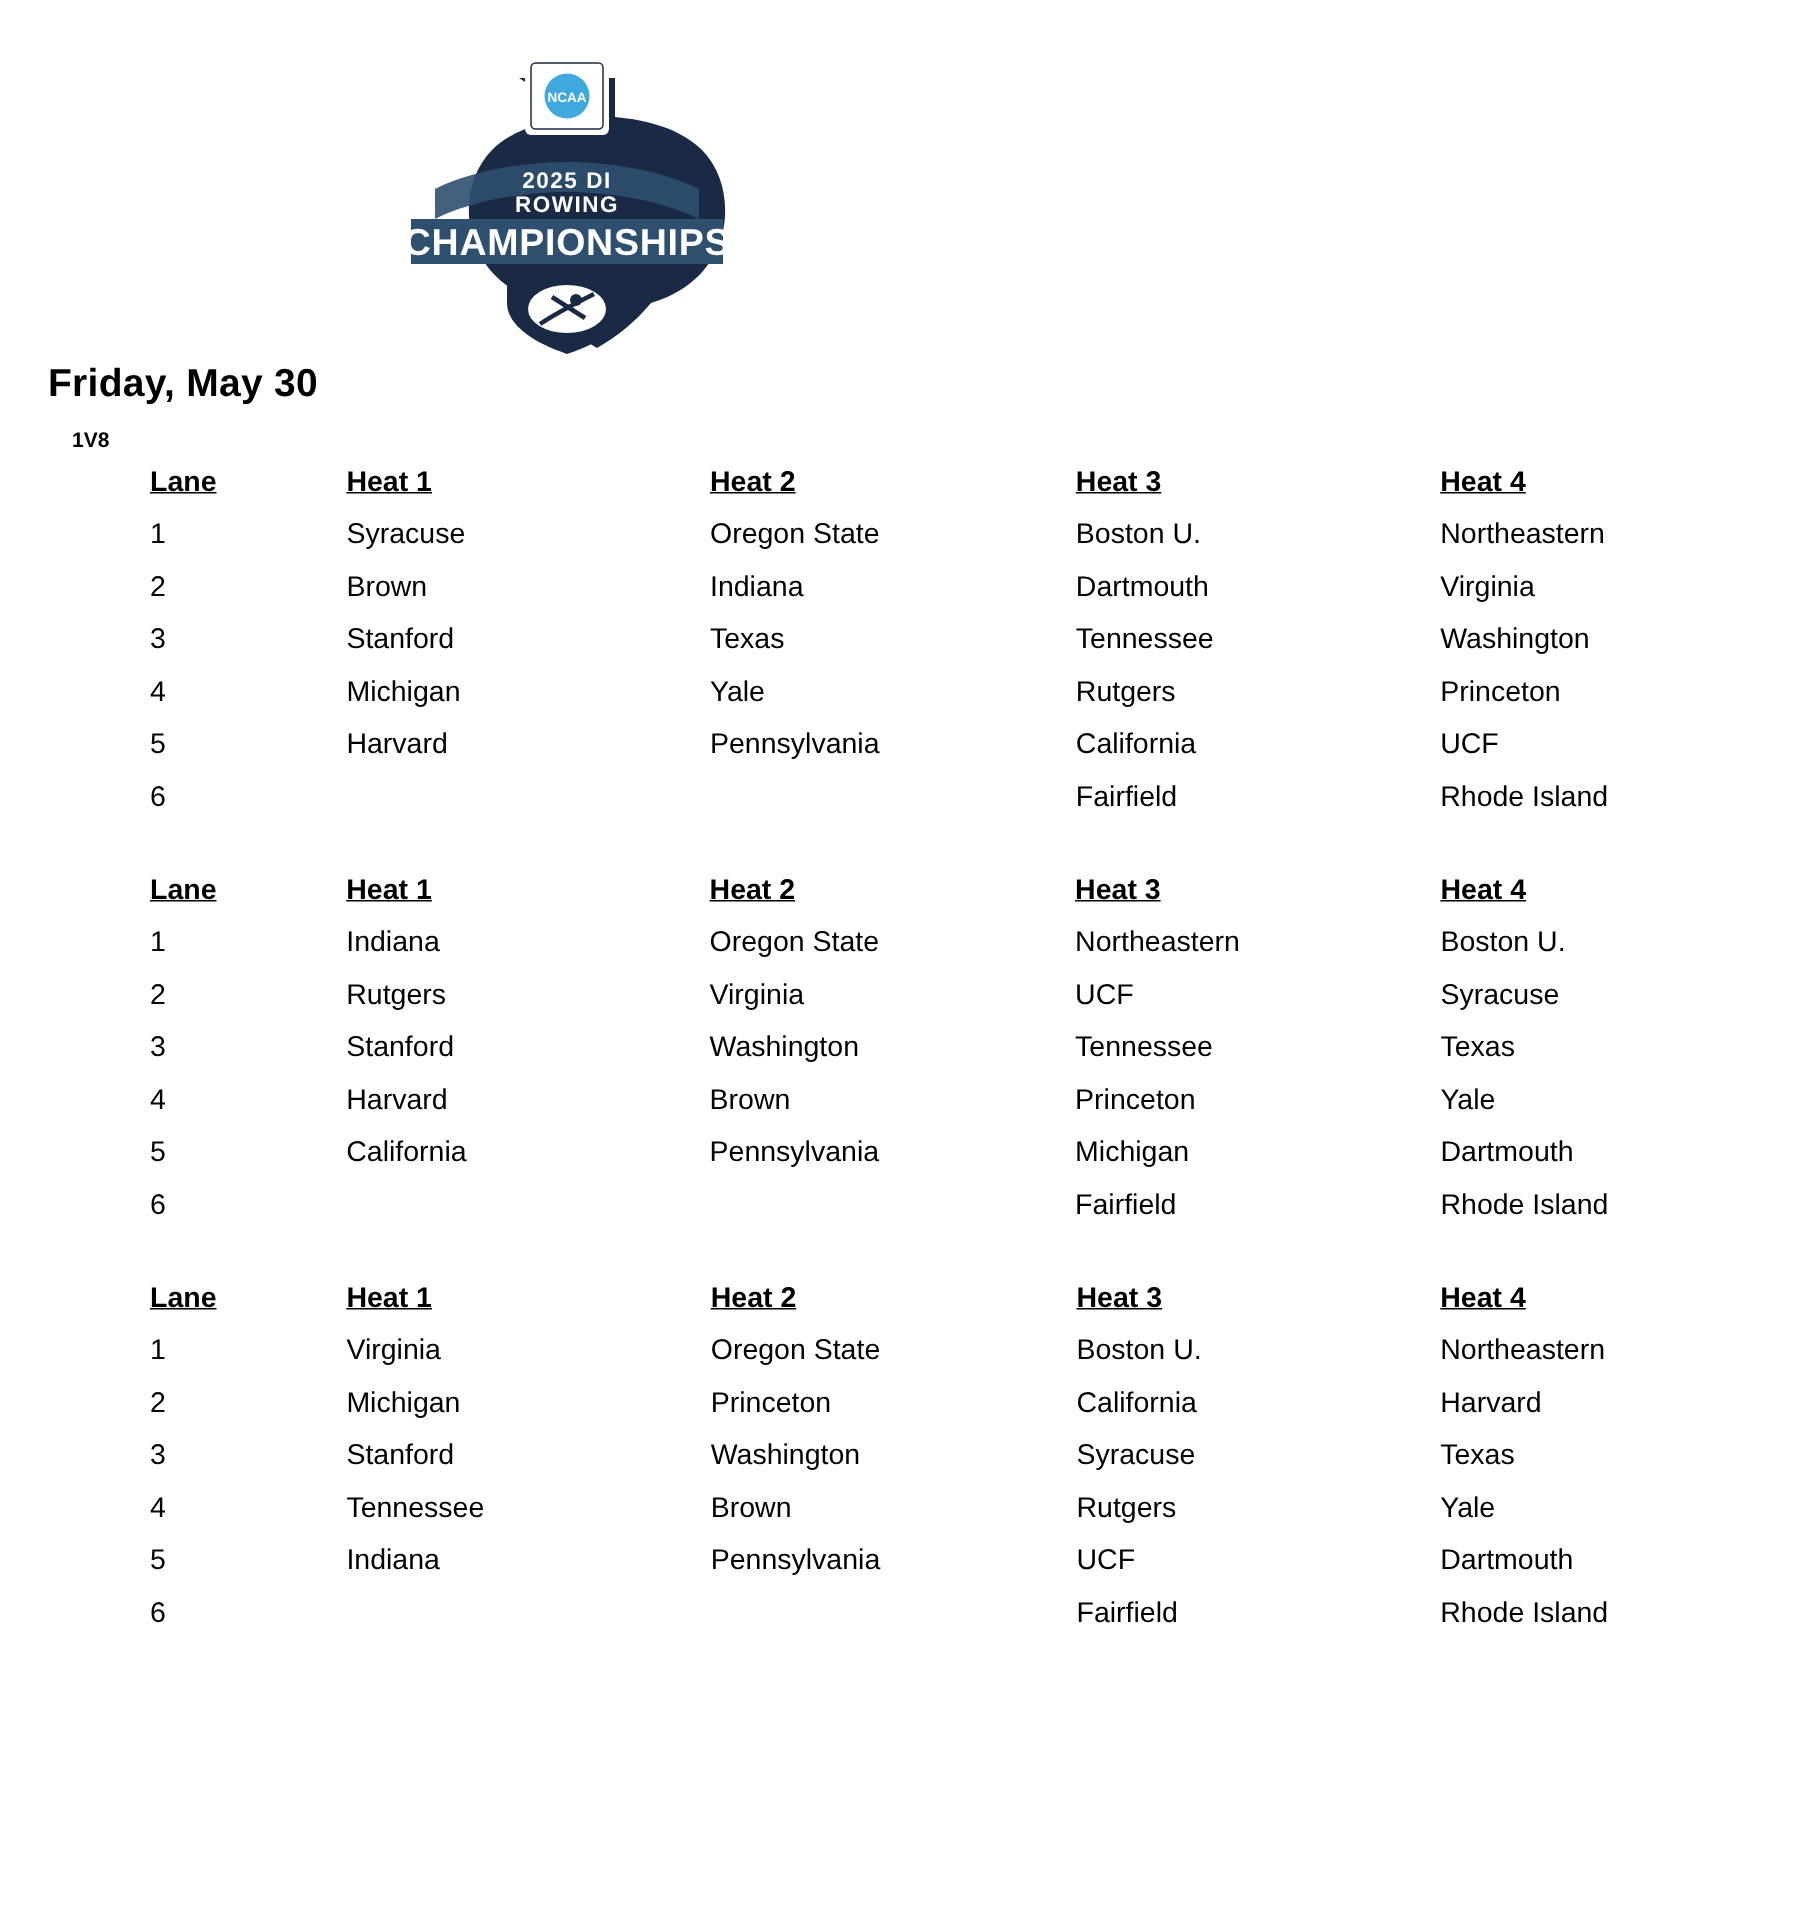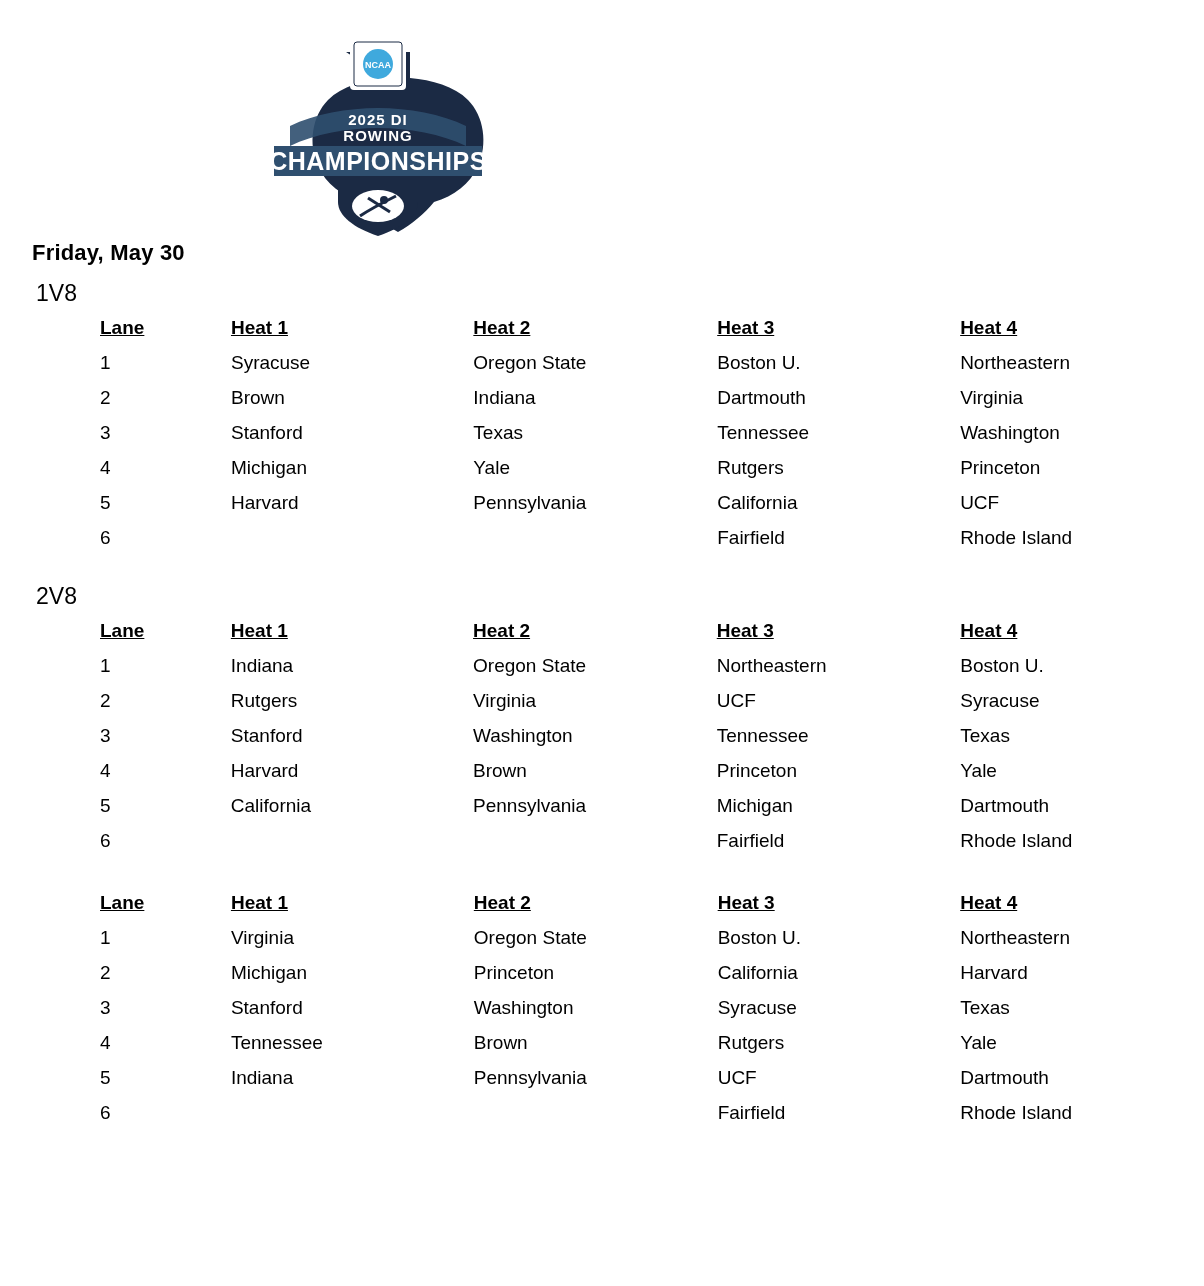--- a/index.html
+++ b/index.html
@@ -29,33 +29,33 @@
   .logo-svg { display: block; }
 
   
   .content {
     position: absolute;
     left: 0;
     top: 240px;
     width: 1204px;
   }
   .date-line {
-    font-size: 22px;
+    font-size: 26px;
     font-weight: bold;
     margin-left: 32px;
     margin-bottom: 14px;
     letter-spacing: 0.2px;
   }
   .event-block {
     margin-bottom: 28px;
   }
   .event-title {
-    font-size: 23px;
-    font-weight: normal;
-    margin-left: 36px;
+    font-size: 14px;
+    font-weight: bold;
+    margin-left: 48px;
     margin-bottom: 4px;
   }
   table.heat-table {
     border-collapse: collapse;
     margin-left: 100px;
     table-layout: fixed;
   }
   table.heat-table th,
   table.heat-table td {
     font-size: 19px;
@@ -175,21 +175,20 @@
           <td></td>
           <td></td>
           <td>Fairfield</td>
           <td>Rhode Island</td>
         </tr>
       </tbody>
     </table>
   </div>
 
   <div class="event-block">
-    <div class="event-title">2V8</div>
     <table class="heat-table">
       <colgroup>
         <col class="col-lane">
           <col class="col-heat">
           <col class="col-heat">
           <col class="col-heat">
           <col class="col-heat">
       </colgroup>
       <thead>
         <tr>

